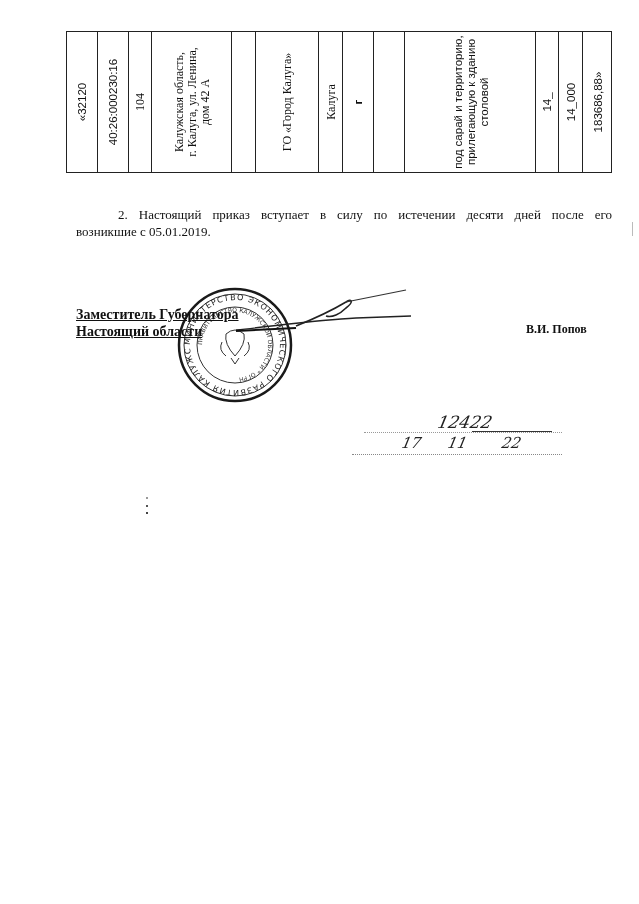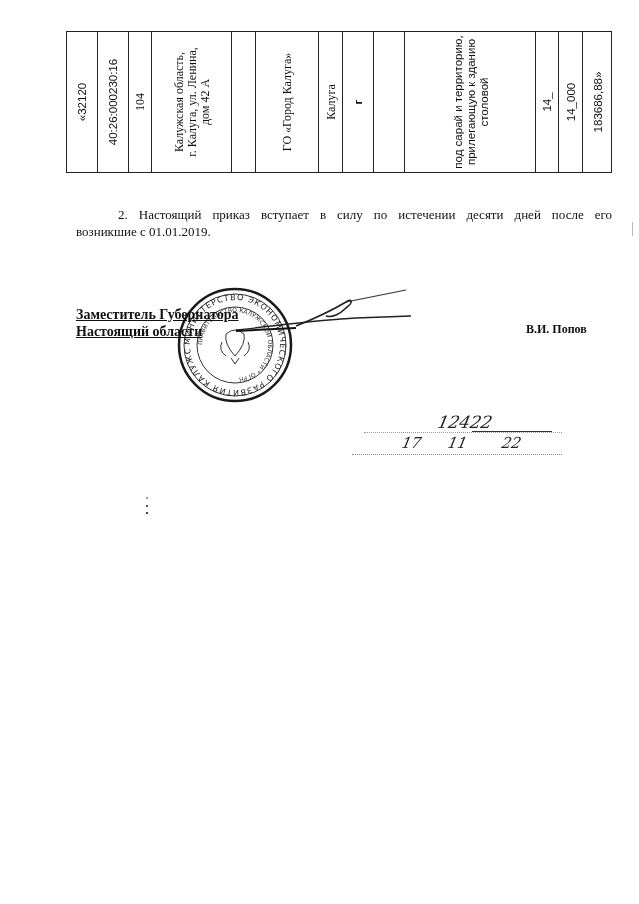--- a/index.html
+++ b/index.html
@@ -95,21 +95,21 @@
     <div class="cell" style="left:492px;width:24px">
       <span class="txt sans">14_000</span>
     </div>
     <div class="cell" style="left:516px;width:30px">
       <span class="txt sans">183686,88»</span>
     </div>
   </div>
 
   <div class="para">
     <span class="first">2. Настоящий приказ вступает в силу по истечении десяти дней после его</span>
-    <span class="third">возникшие с 01.01.2019.</span>
+    <span class="third">возникшие с 05.01.2019.</span>
   </div>
 
   <svg class="stamp" viewBox="0 0 118 118">
     <circle cx="59" cy="59" r="56" fill="none" stroke="#1a1a1a" stroke-width="2.5"></circle>
     <circle cx="59" cy="59" r="51" fill="none" stroke="#333" stroke-width="1"></circle>
     <circle cx="59" cy="59" r="38" fill="none" stroke="#333" stroke-width="1"></circle>
     <defs>
       <path id="outerArc" d="M 59,59 m -45,0 a 45,45 0 1,1 90,0 a 45,45 0 1,1 -90,0"></path>
       <path id="innerArc" d="M 59,59 m -33,0 a 33,33 0 1,1 66,0 a 33,33 0 1,1 -66,0"></path>
     </defs>

